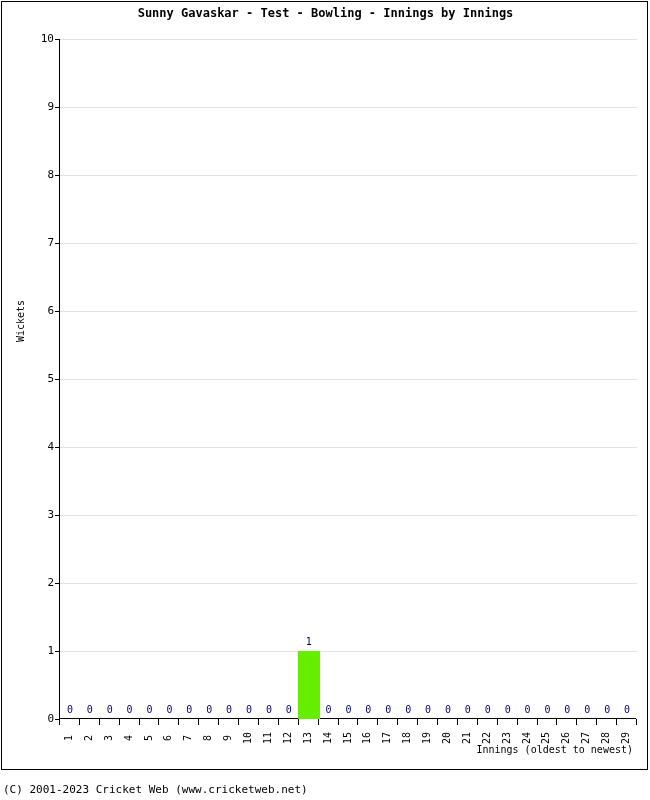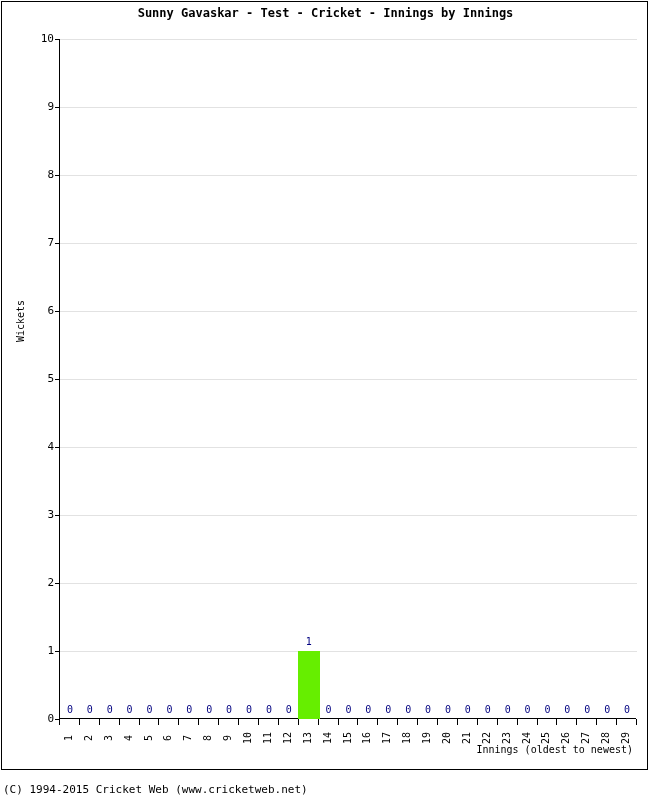--- a/index.html
+++ b/index.html
@@ -183,21 +183,21 @@
     font-size: 11px;
     color: #000000;
     white-space: nowrap;
   }
 </style>
 </head>
 <body>
 
 <div id="chart-frame">
 
-  <div id="chart-title">Sunny Gavaskar - Test - Cricket - Innings by Innings</div>
+  <div id="chart-title">Sunny Gavaskar - Test - Bowling - Innings by Innings</div>
 
   <div id="yaxis-title">Wickets</div>
 
   <div id="ytick-labels">
       <div class="ytick-label" style="top: 674px;">0</div>
       <div class="ytick-label" style="top: 606px;">1</div>
       <div class="ytick-label" style="top: 538px;">2</div>
       <div class="ytick-label" style="top: 470px;">3</div>
       <div class="ytick-label" style="top: 402px;">4</div>
       <div class="ytick-label" style="top: 334px;">5</div>
@@ -386,13 +386,13 @@
       <div class="xtick-label" style="left: 477.466px; top: 8px;">25</div>
       <div class="xtick-label" style="left: 497.362px; top: 8px;">26</div>
       <div class="xtick-label" style="left: 517.259px; top: 8px;">27</div>
       <div class="xtick-label" style="left: 537.155px; top: 8px;">28</div>
       <div class="xtick-label" style="left: 557.052px; top: 8px;">29</div>
     </div>
   <div id="xaxis-title">Innings (oldest to newest)</div>
 
 </div>
 
-<div id="footer-copyright">(C) 1994-2015 Cricket Web (www.cricketweb.net)</div>
+<div id="footer-copyright">(C) 2001-2023 Cricket Web (www.cricketweb.net)</div>
 
 </body></html>

